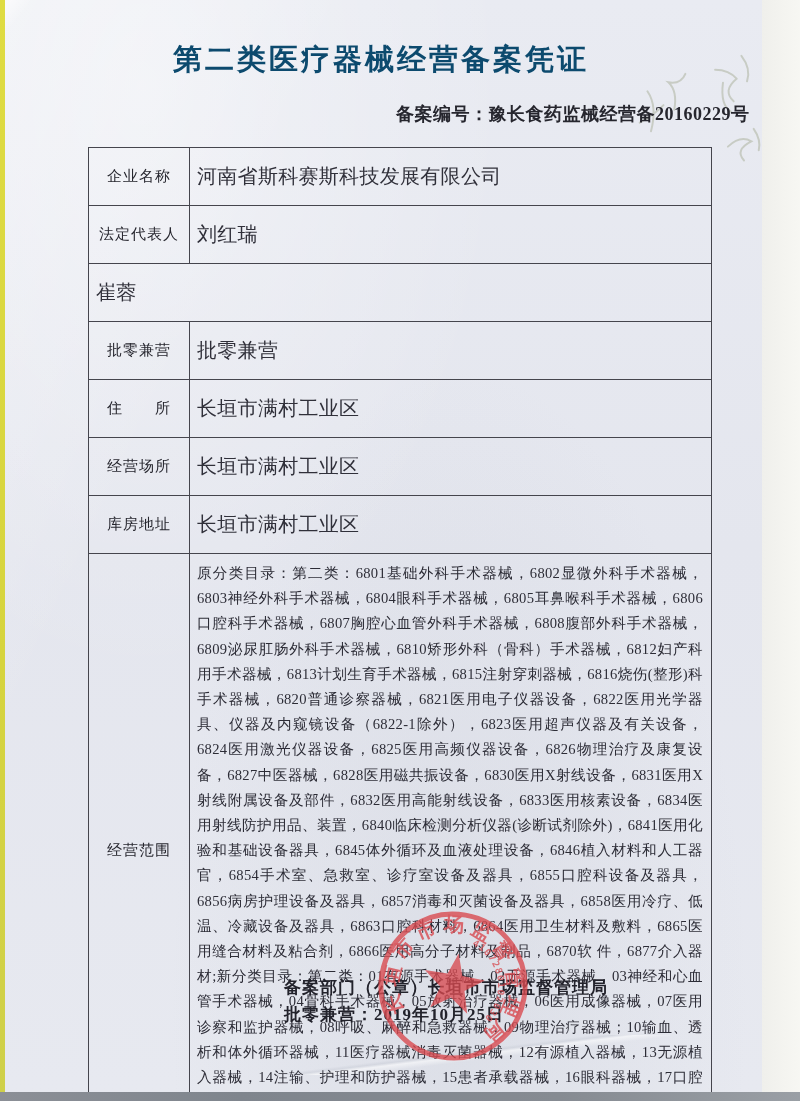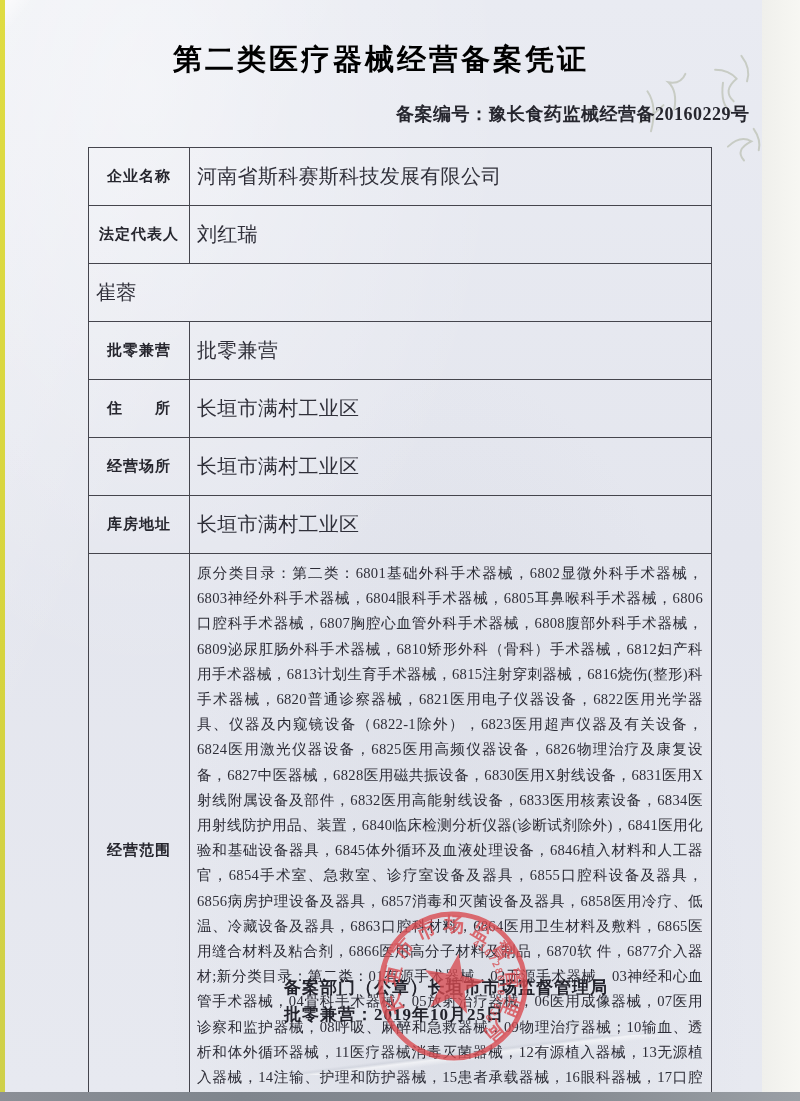--- a/index.html
+++ b/index.html
@@ -23,31 +23,31 @@
       linear-gradient(115deg, rgba(255,255,255,.30) 0%, transparent 28%),
       linear-gradient(180deg,#e9ebf2 0%,#e4e6ee 50%,#e7e9f0 100%);
   }
   .crease{position:absolute;pointer-events:none;z-index:3;}
   .crease.tl{left:0;top:0;width:160px;height:110px;
     background:linear-gradient(128deg, rgba(205,209,220,.55) 0 2px, rgba(255,255,255,.5) 2px 10px, transparent 26px);}
   .crease.bc{left:250px;top:1035px;width:420px;height:40px;
     background:linear-gradient(173deg, transparent 46%, rgba(200,204,214,.5) 49%, rgba(255,255,255,.55) 52%, transparent 58%);}
 
   .doc-title{position:absolute;left:0;top:40px;width:762px;text-align:center;z-index:4;
-    font-size:29px;font-weight:bold;letter-spacing:3px;color:#000000;}
+    font-size:29px;font-weight:bold;letter-spacing:3px;color:#0c4a6e;}
   .record-line{position:absolute;left:396px;top:102px;z-index:4;
     font-size:18px;font-weight:bold;color:#26262e;letter-spacing:.5px;}
 
   .filing-table{position:absolute;left:88px;top:147px;width:622px;z-index:4;
     border:1px solid #45454d;border-bottom:none;}
   .trow{display:flex;height:57px;border-bottom:1px solid #45454d;}
   .trow.tall{height:auto;min-height:389px;}
   .tlabel{width:100px;flex:0 0 100px;border-right:1px solid #45454d;
     display:flex;align-items:center;justify-content:center;
-    font-size:15px;font-weight:bold;color:#26262e;letter-spacing:1px;text-align:center;}
+    font-size:15px;font-weight:normal;color:#26262e;letter-spacing:1px;text-align:center;}
   .tvalue{flex:1;display:flex;align-items:center;padding:0 8px 0 7px;
     font-size:20px;color:#30303a;letter-spacing:.3px;}
   .tvalue.scope{display:block;padding:7px 8px 6px 7px;
     font-size:14.6px;line-height:25.2px;text-align:justify;color:#2c2c36;}
 
   .footer-lines{position:absolute;left:284px;top:974px;z-index:4;color:#22222b;}
   .footer-lines .fl{font-size:17px;font-weight:bold;letter-spacing:1px;line-height:27px;}
 
   .seal{position:absolute;left:341px;top:874px;width:224px;height:224px;z-index:5;
     transform:rotate(10deg);opacity:.88;}

